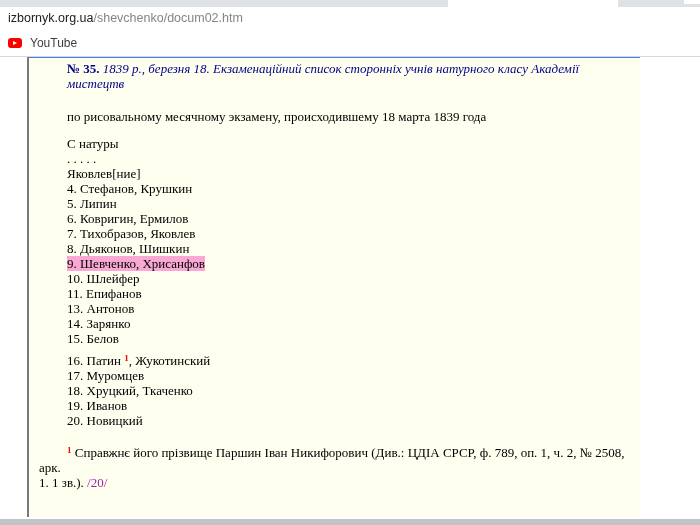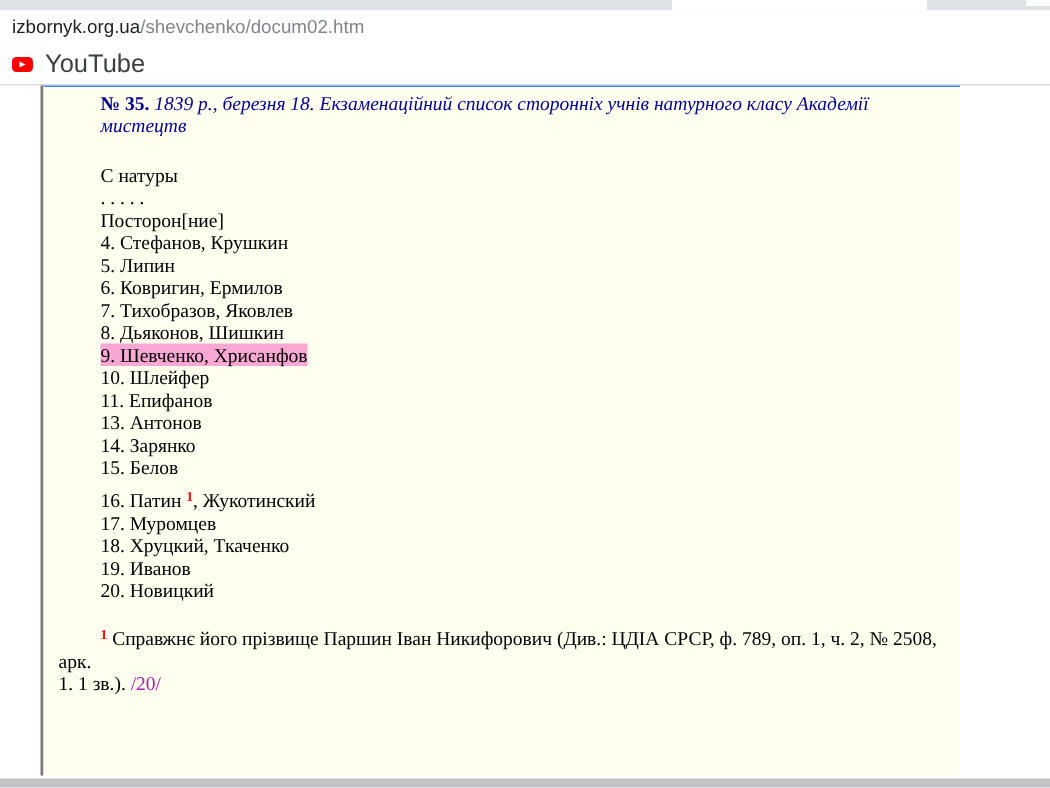--- a/index.html
+++ b/index.html
@@ -16,21 +16,21 @@
   .url-row { position:absolute; top:7px; left:0; width:700px; height:22px; background:#ffffff; }
   .url-text { position:absolute; left:8px; top:4px; font-size:12.5px; color:#202124; white-space:nowrap; }
   .url-path { color:#80868b; }
 
   .bookmarks-bar { position:absolute; top:29px; left:0; width:700px; height:28px; background:#ffffff;
                    border-bottom:1px solid #d8d8d8; box-sizing:border-box; }
   .bookmark { position:absolute; left:8px; top:6px; height:16px; display:flex; align-items:center; cursor:pointer; }
   .yt-icon { width:14px; height:10px; background:#ff0000; border-radius:3px; position:relative; margin:2px 0; }
   .yt-icon::after { content:""; position:absolute; left:5px; top:2.5px; width:0; height:0;
                     border-left:4px solid #ffffff; border-top:2.5px solid transparent; border-bottom:2.5px solid transparent; }
-  .bookmark-label { margin-left:8px; font-size:17px; color:#3c4043; }
+  .bookmark-label { margin-left:8px; font-size:12px; color:#3c4043; }
 
   
   .content { position:absolute; top:57px; left:0; width:700px; height:460px; }
   .left-margin { position:absolute; left:0; top:0; width:27px; height:100%; background:#ffffff; }
   .frame-divider { position:absolute; left:27px; top:0; width:2px; height:100%; background:#7a7a7a; }
   .page { position:absolute; left:29px; top:0; width:611px; height:100%; background:#fffff0;
           border-top:1px solid #3b82f6; box-sizing:border-box; overflow:hidden;
           font-family:"Liberation Serif", serif; font-size:13px; line-height:15px; color:#000000; }
   .right-line { position:absolute; left:665px; top:0; width:2px; height:100%; background:#1b1b1b; }
 
@@ -76,26 +76,27 @@
 <div class="content">
   <div class="left-margin"></div>
   <div class="frame-divider"></div>
   <div class="page">
     <div class="doc">
       <div class="main-block">
 
         <p class="p-title"><span class="title-no">№ 35.</span> <span class="title-rest">1839 р., березня 18. Екзаменаційний список сторонніх учнів натурного класу Академії мистецтв</span></p>
 
         <p class="p-intro">
+          <span class="line">по рисовальному месячному экзамену, происходившему 18 марта 1839 года</span>
         </p>
 
         <p class="p-list1">
           <span class="line">С натуры</span>
           <span class="line">. . . . .</span>
-          <span class="line">Посторон[ние]</span>
+          <span class="line">Яковлев[ние]</span>
           <span class="line">4. Стефанов, Крушкин</span>
           <span class="line">5. Липин</span>
           <span class="line">6. Ковригин, Ермилов</span>
           <span class="line">7. Тихобразов, Яковлев</span>
           <span class="line">8. Дьяконов, Шишкин</span>
           <span class="line"><span class="hl">9. Шевченко, Хрисанфов</span></span>
           <span class="line">10. Шлейфер</span>
           <span class="line">11. Епифанов</span>
           <span class="line">13. Антонов</span>
           <span class="line">14. Зарянко</span>

